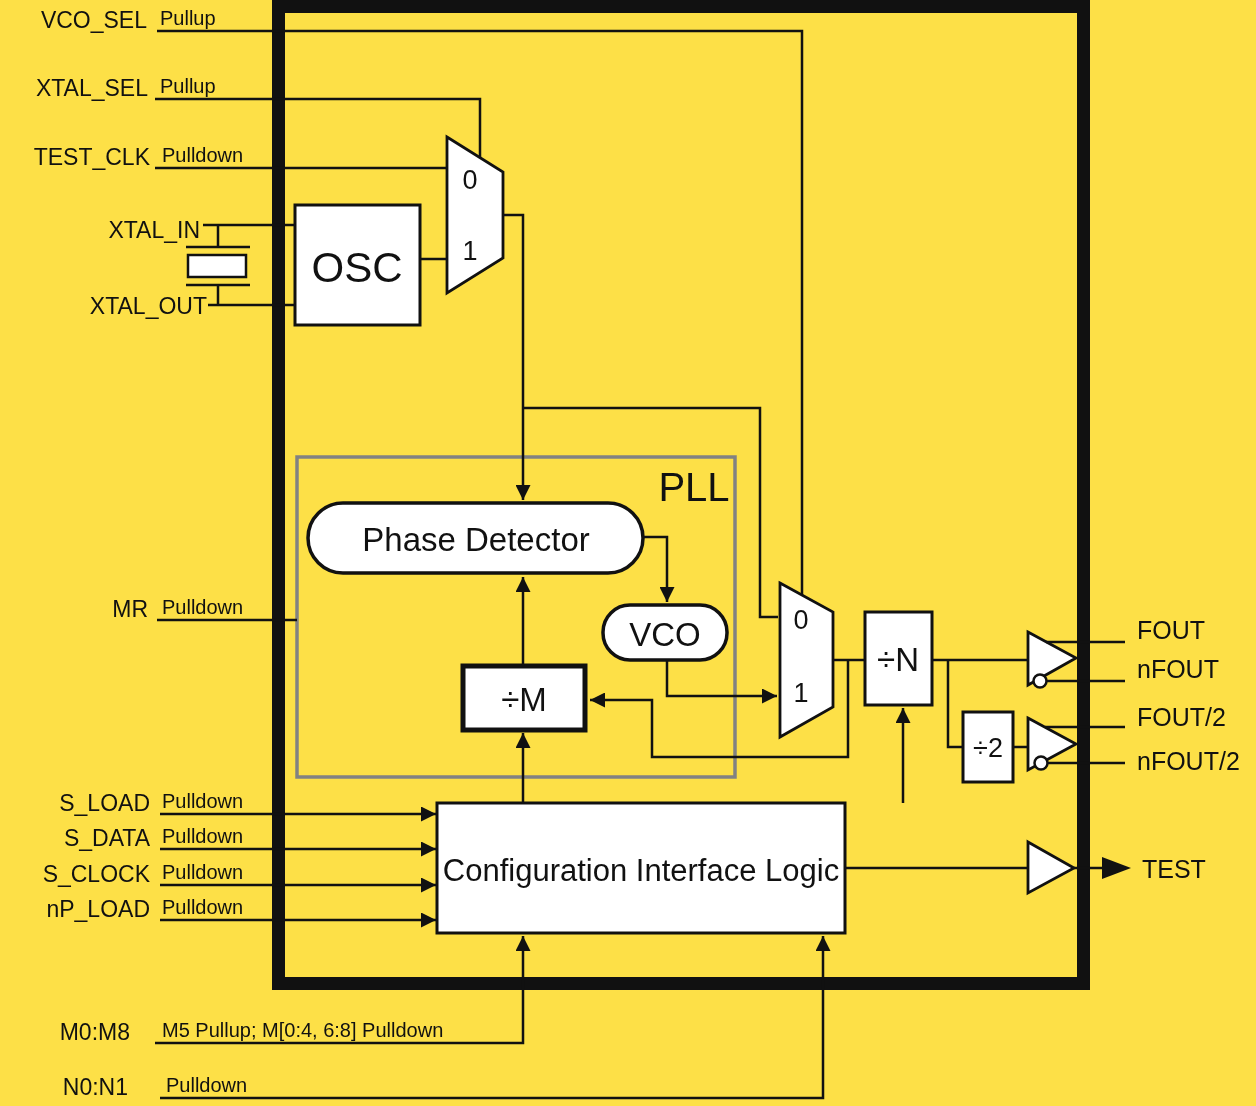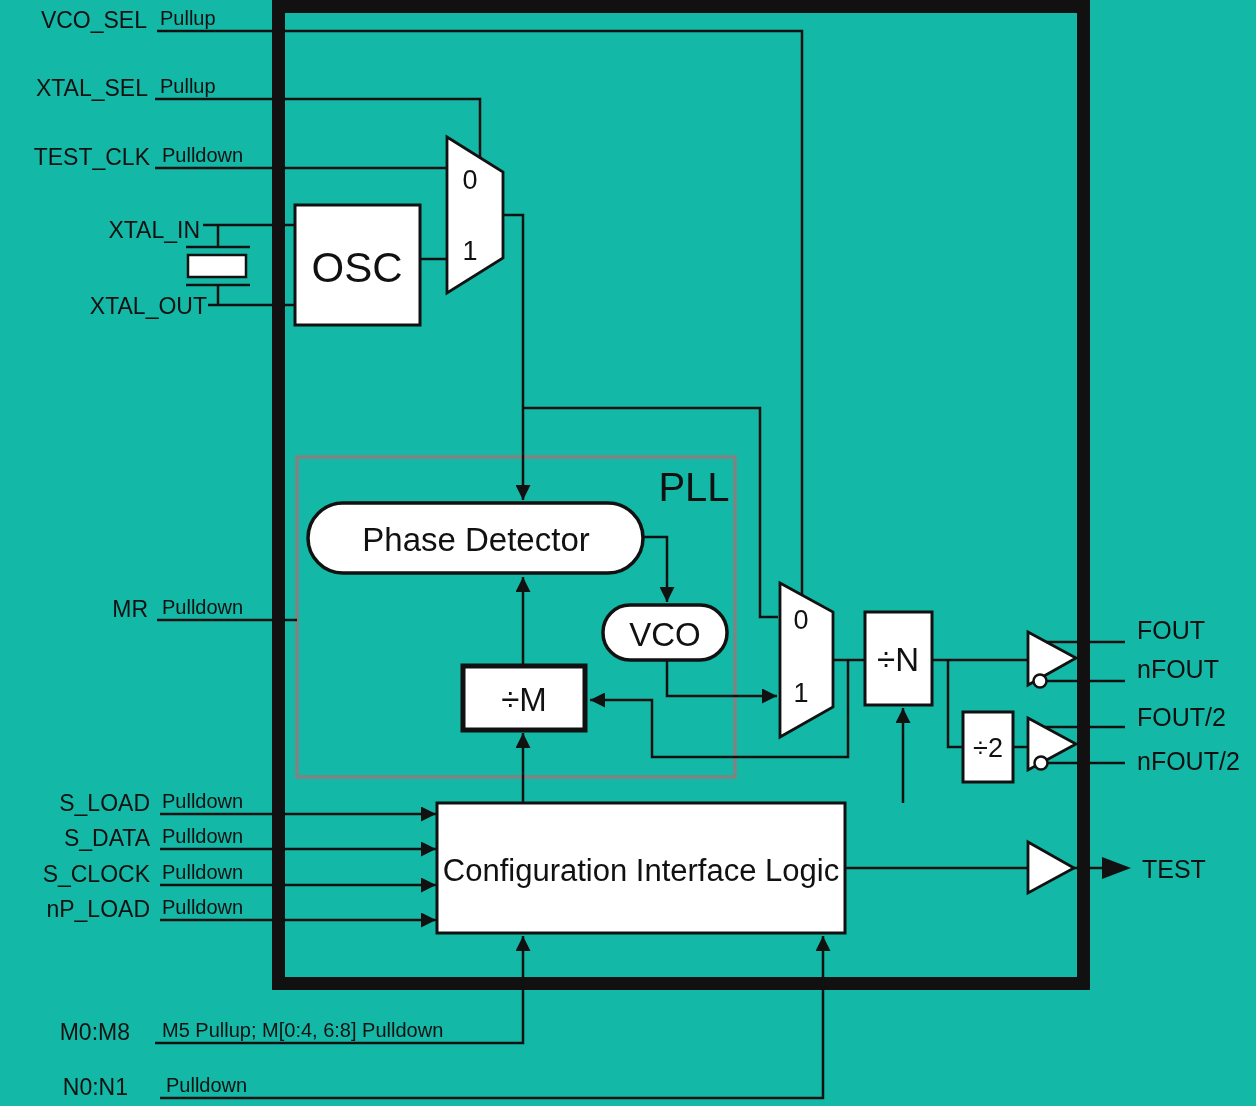--- a/index.html
+++ b/index.html
@@ -1,16 +1,16 @@
 <!DOCTYPE html>
 <html><head>
 <meta charset="utf-8">
 <style>
   html,body{margin:0;padding:0;background:#ffffff;}
-  .stage{width:1256px;height:1106px;position:relative;background:#14b8a6;}
+  .stage{width:1256px;height:1106px;position:relative;background:#fde047;}
   svg{display:block;}
   text{font-family:"Liberation Sans","DejaVu Sans",sans-serif;fill:#111111;}
   .wire{fill:none;stroke:#111111;stroke-width:2.5;}
   .blk{fill:#ffffff;stroke:#111111;stroke-width:3;}
   .blk-round{fill:#ffffff;stroke:#111111;stroke-width:3.5;}
   .blk-thick{fill:#ffffff;stroke:#111111;stroke-width:5;}
   .mux{fill:#ffffff;stroke:#111111;stroke-width:2.8;}
   .buf{fill:#ffffff;stroke:#111111;stroke-width:2.8;}
   .port-lbl{font-size:23px;}
   .pull-lbl{font-size:20px;}

